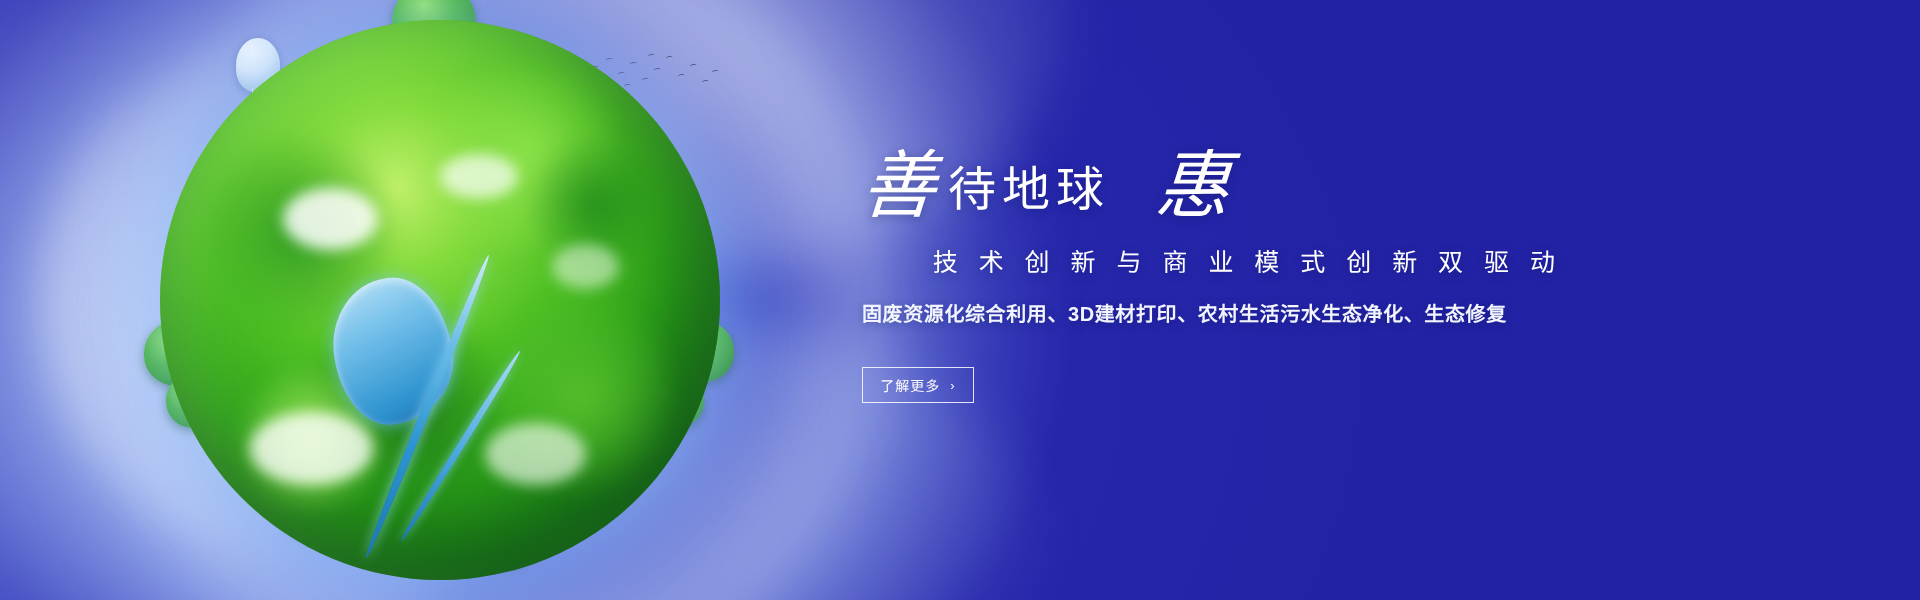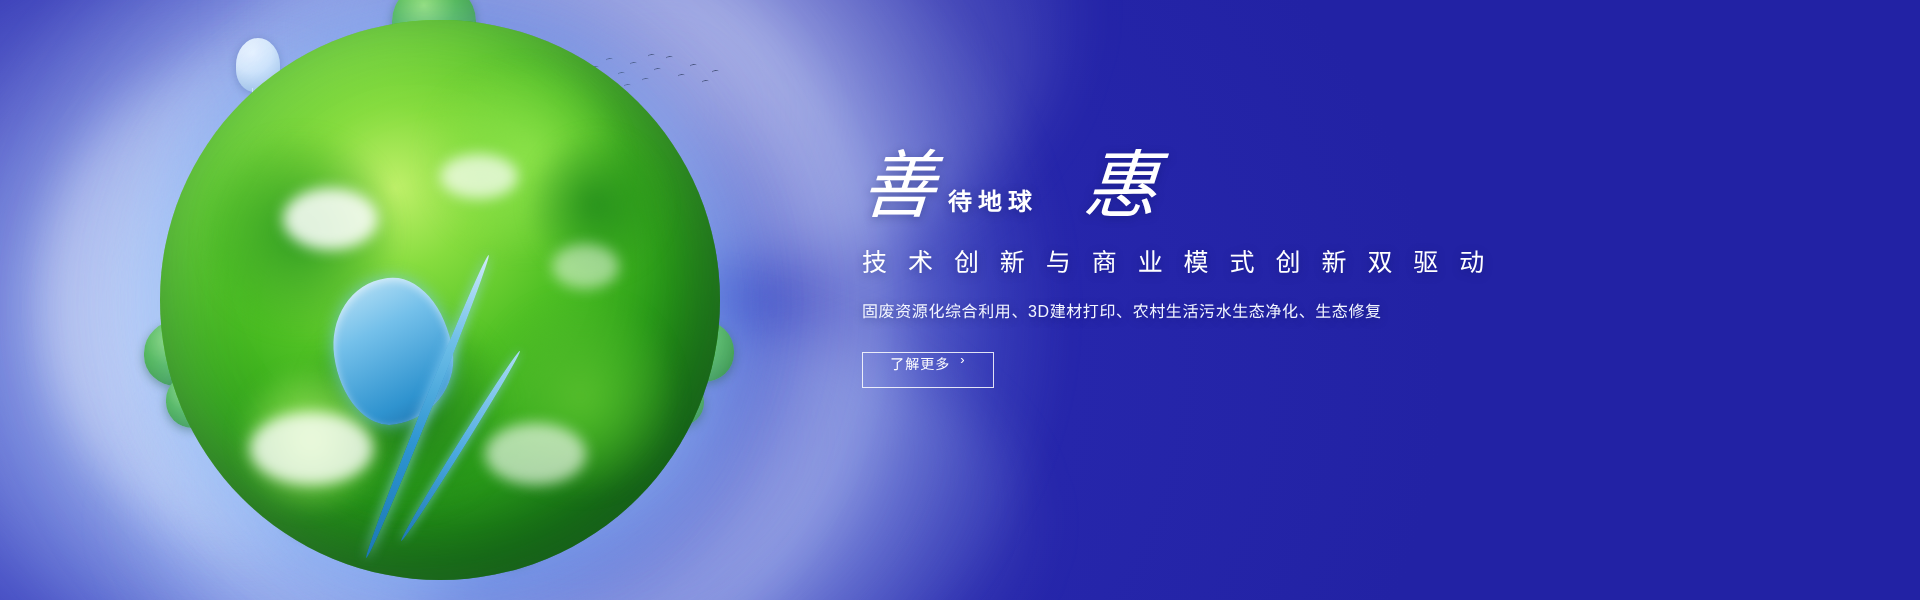--- a/index.html
+++ b/index.html
@@ -191,48 +191,50 @@
     font-family:"Liberation Serif","DejaVu Serif",serif;
   }
   .hl-big {
     font-size:74px; line-height:0.92;
     font-weight:400;
     letter-spacing:0;
     font-style:italic;
     transform:skewX(-4deg);
   }
   .hl-small {
-    font-size:24px; line-height:1;
+    font-size:48px; line-height:1;
     letter-spacing:6px;
     padding-left:12px;
     padding-bottom:6px;
-    font-weight:700;
+    font-weight:400;
   }
   .hl-gap { width:46px; }
 
   .subline {
     margin-top:22px;
     font-size:25px;
     letter-spacing:7px;
     font-weight:400;
     white-space:nowrap;
+    text-align:right;
   }
   .desc {
     margin-top:20px;
-    font-size:16px;
+    font-size:20px;
     letter-spacing:0.6px;
     color:#f2f5ff;
     white-space:nowrap;
+    font-weight:bold;
   }
 
   .cta {
-    display:inline-flex; align-items:flex-start; justify-content:center;
+    display:inline-flex; align-items:center; justify-content:center;
     gap:10px;
-    margin-top:30px;
-    width:132px; height:36px;
+    margin-top:40px;
+    width:112px; height:36px;
     border:1px solid rgba(255,255,255,0.85);
     background:transparent;
     color:#ffffff;
     font-size:14px;
     letter-spacing:1px;
     cursor:pointer;
     font-family:"Liberation Sans","DejaVu Sans",sans-serif;
   }
   .cta .chev { font-size:13px; line-height:1; }
 </style>

